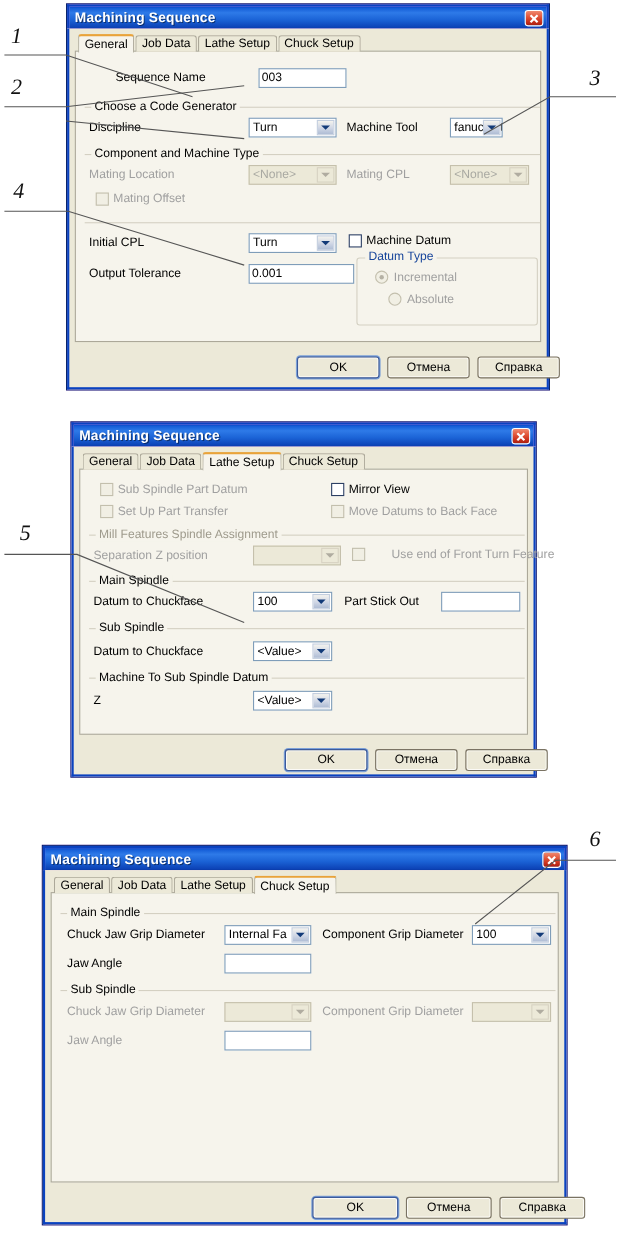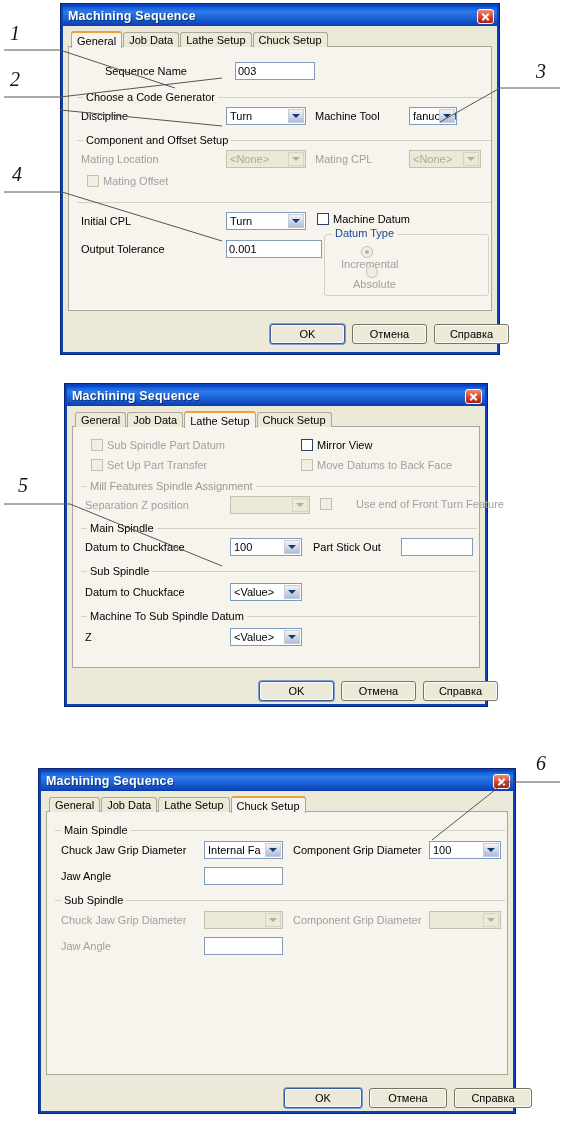--- a/index.html
+++ b/index.html
@@ -73,21 +73,21 @@
   }
   .combo.dis{background:#ece9d8;border-color:#c5c0ac;color:#a9a9a2;}
   .combo.dis .arrow{background:#ece9d8;border-color:#d7d2c2;}
   .combo.dis .arrow::after{border-top-color:#b0aca0;}
   .cbx{display:flex;align-items:center;font-size:11px;white-space:nowrap;}
   .cbx .box{
     width:12px;height:12px;background:#fff;border:1px solid #2c3f63;box-sizing:border-box;margin-right:4px;flex:none;
   }
   .cbx.dis .box{background:#f1efe4;border:1px solid #c3bfad;}
   .cbx.dis{color:#a0a0a0;}
-  .rd{display:flex;align-items:center;font-size:11px;white-space:nowrap;color:#a0a0a0;flex-direction:column;}
+  .rd{display:flex;align-items:center;font-size:11px;white-space:nowrap;color:#a0a0a0;}
   .rd .dot{
     width:12px;height:12px;border-radius:50%;background:#f1efe4;border:1px solid #c3bfad;
     box-sizing:border-box;margin-right:5px;flex:none;position:relative;
   }
   .rd.sel .dot::after{
     content:"";position:absolute;left:3px;top:3px;width:4px;height:4px;border-radius:50%;background:#b5b1a4;
   }
   .grp{position:absolute;border-top:1px solid #d4d0c2;}
   .grp .cap{
     position:absolute;left:6px;top:-7px;background:#f6f4ec;padding:0 3px;font-size:11px;
@@ -171,21 +171,21 @@
 
         <div class="row" style="left:246px;top:63px;">
           <span class="lab">Machine Tool</span>
         </div>
         <div class="combo" style="position:absolute;left:340px;top:60px;width:48px;">
           <span>fanuc2x.tc</span>
           <span class="arrow"></span>
         </div>
 
         <div class="grp" style="left:8px;top:93px;width:414px;">
-          <span class="cap">Component and Offset Setup</span>
+          <span class="cap">Component and Machine Type</span>
         </div>
 
         <div class="row" style="left:12px;top:106px;">
           <span class="lab dis">Mating Location</span>
         </div>
         <div class="combo dis" style="position:absolute;left:157px;top:103px;width:80px;">
           <span>&lt;None&gt;</span>
           <span class="arrow"></span>
         </div>
 

